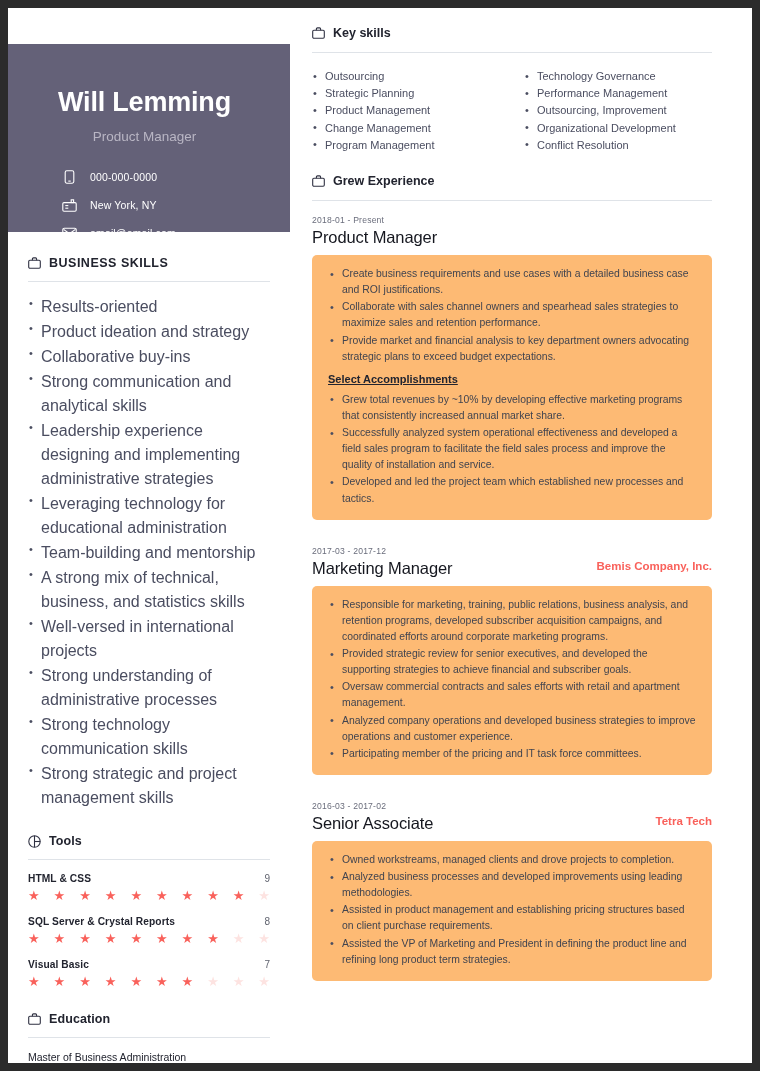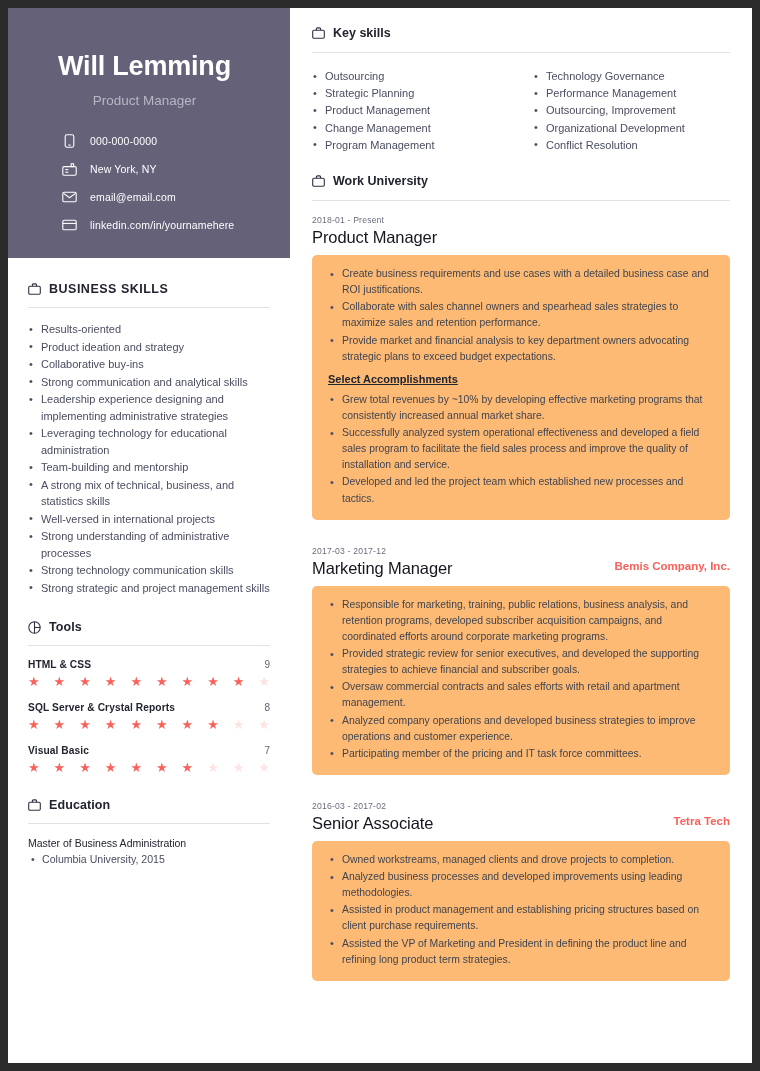--- a/index.html
+++ b/index.html
@@ -31,28 +31,29 @@
 
   .sidebar {
     width: 282px;
     flex: 0 0 282px;
     min-height: 100%;
     background: #ffffff;
   }
 
   .main {
     flex: 1 1 auto;
-    padding: 18px 22px 0 22px;
+    padding: 18px 40px 0 22px;
   }
 
   
   .profile {
     background: #646178;
     padding: 44px 35px 30px 26px;
-    height: 250px;
+    height: 188px;
+    margin-top: 36px;
   }
 
   .profile-name {
     color: #ffffff;
     font-size: 27px;
     font-weight: bold;
     text-align: center;
     letter-spacing: -0.2px;
     line-height: 1.1;
   }
@@ -123,21 +124,21 @@
     width: 100%;
   }
 
   .sec-body { padding-top: 13px; }
 
   ul.bullets { list-style: none; }
 
   ul.bullets li {
     position: relative;
     padding-left: 13px;
-    font-size: 11px;
+    font-size: 16px;
     line-height: 1.5;
     color: #4a4d60;
     margin-bottom: 1px;
   }
   ul.bullets li::before {
     content: "\2022";
     position: absolute;
     left: 1px;
     top: -0.5px;
     color: #4a4d60;
@@ -500,21 +501,21 @@
       </section>
 
       <section class="main-section">
         <div class="main-head">
           <span class="sec-icon">
             <svg width="13" height="12" viewBox="0 0 13 12" fill="none" stroke="#2f3142" stroke-width="1.1">
               <rect x="0.7" y="3.2" width="11.6" height="8.1" rx="1.2"></rect>
               <path d="M4.4 3.2 V1.9 a1 1 0 0 1 1-1 h2.2 a1 1 0 0 1 1 1 V3.2"></path>
             </svg>
           </span>
-          <span class="main-title">Work University</span>
+          <span class="main-title">Grew Experience</span>
         </div>
         <div class="sec-rule"></div>
 
         <div style="padding-top:14px;">
 
           <article class="job">
             <div class="job-date">2018-01 - Present</div>
             <div class="job-head">
               <div class="job-role">Product Manager</div>
             </div>

